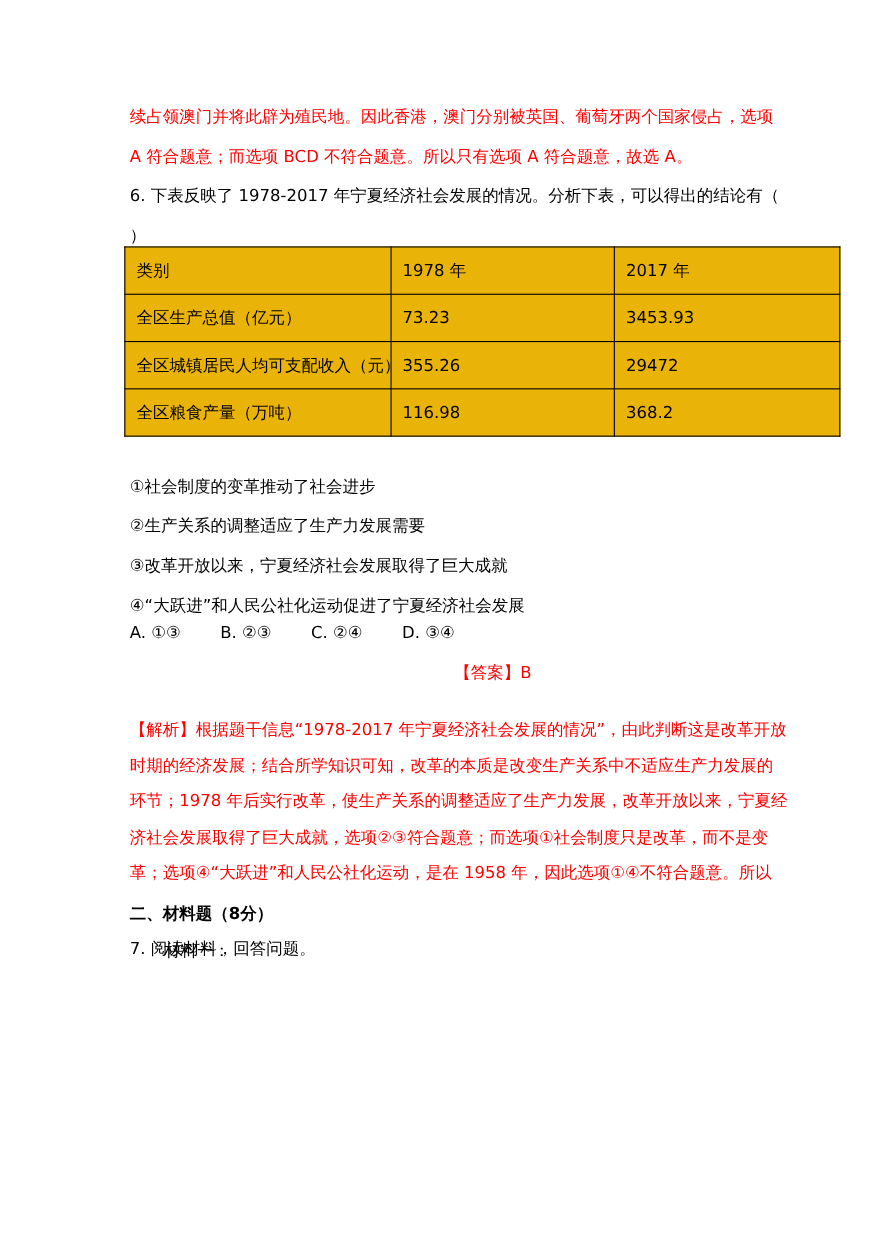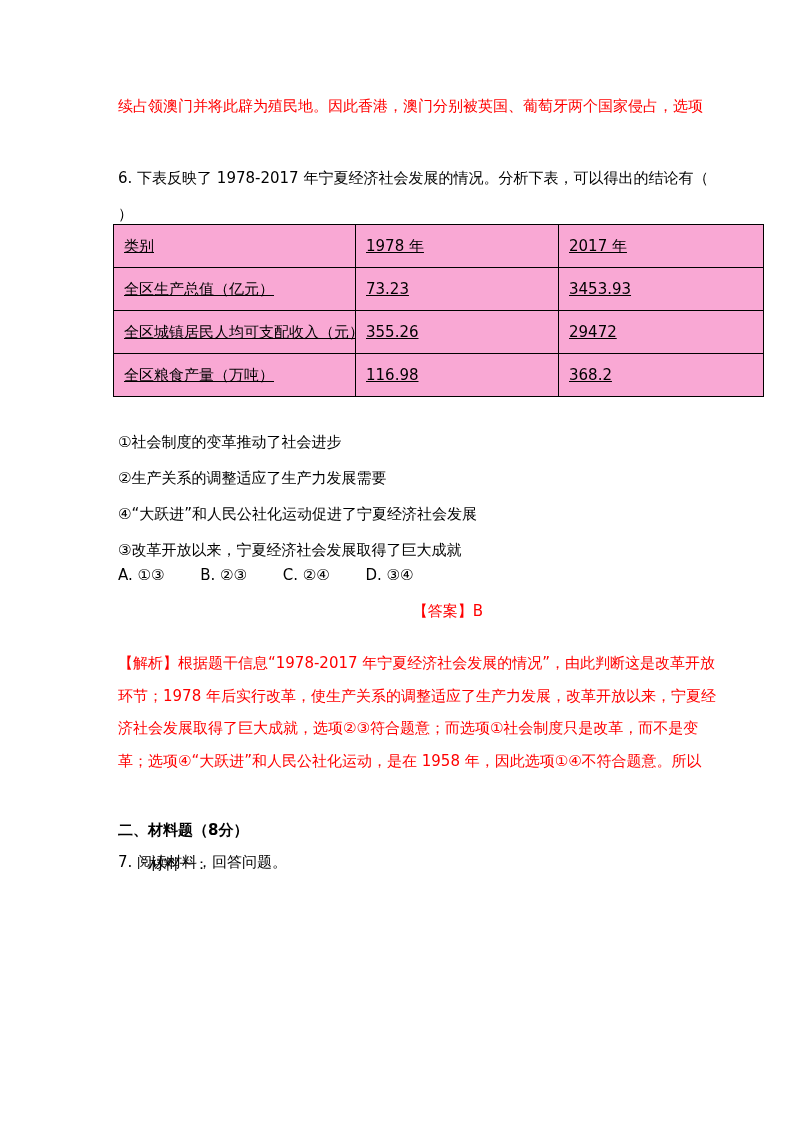--- a/index.html
+++ b/index.html
@@ -48,22 +48,21 @@
   #material1        { top: 848px; }
   #section2-heading .line,
   #q7-intro .line,
   #material1 .line { line-height: 32px; }
   #material1 .line { margin-left: 31px; }
 
   table.q6 {
     border-collapse: collapse;
     table-layout: fixed;
     width: 650px;
-    background: #f9a8d4;
-    text-decoration: underline;
+    background: #eab308;
   }
   table.q6 td {
     border: 1px solid #000000;
     height: 42px;
     padding: 0 10px;
     vertical-align: middle;
     font-size: 15px;
     font-weight: normal;
     text-align: left;
     overflow: hidden;
@@ -81,20 +80,21 @@
   }
 </style>
 </head>
 <body>
 
 <div class="page">
   <div class="content">
 
     <div class="block red" id="prev-explanation">
       <div class="line">续占领澳门并将此辟为殖民地。因此香港，澳门分别被英国、葡萄牙两个国家侵占，选项</div>
+      <div class="line">A 符合题意；而选项 BCD 不符合题意。所以只有选项 A 符合题意，故选 A。</div>
     </div>
 
     <div class="block" id="q6-text">
       <div class="line">6. 下表反映了 1978-2017 年宁夏经济社会发展的情况。分析下表，可以得出的结论有（</div>
       <div class="line">）</div>
     </div>
 
     <div class="block" id="q6-table-wrap">
       <table class="q6">
         <colgroup>
@@ -123,37 +123,38 @@
             <td>116.98</td>
             <td>368.2</td>
           </tr>
         </tbody>
       </table>
     </div>
 
     <div class="block" id="q6-options">
       <div class="line">①社会制度的变革推动了社会进步</div>
       <div class="line">②生产关系的调整适应了生产力发展需要</div>
+      <div class="line">③改革开放以来，宁夏经济社会发展取得了巨大成就</div>
       <div class="line">④“大跃进”和人民公社化运动促进了宁夏经济社会发展</div>
-      <div class="line">③改革开放以来，宁夏经济社会发展取得了巨大成就</div>
     </div>
 
     <div class="block" id="q6-choices">
       <span class="choice">A. ①③</span>
       <span class="choice">B. ②③</span>
       <span class="choice">C. ②④</span>
       <span class="choice">D. ③④</span>
     </div>
 
     <div class="block red" id="q6-answer">
       <div class="line">【答案】B</div>
     </div>
 
     <div class="block red" id="q6-explanation">
       <div class="line">【解析】根据题干信息“1978-2017 年宁夏经济社会发展的情况”，由此判断这是改革开放</div>
+      <div class="line">时期的经济发展；结合所学知识可知，改革的本质是改变生产关系中不适应生产力发展的</div>
       <div class="line">环节；1978 年后实行改革，使生产关系的调整适应了生产力发展，改革开放以来，宁夏经</div>
       <div class="line">济社会发展取得了巨大成就，选项②③符合题意；而选项①社会制度只是改革，而不是变</div>
       <div class="line">革；选项④“大跃进”和人民公社化运动，是在 1958 年，因此选项①④不符合题意。所以</div>
     </div>
 
     <div class="block bold" id="section2-heading">
       <div class="line">二、材料题（8分）</div>
     </div>
 
     <div class="block" id="q7-intro">

